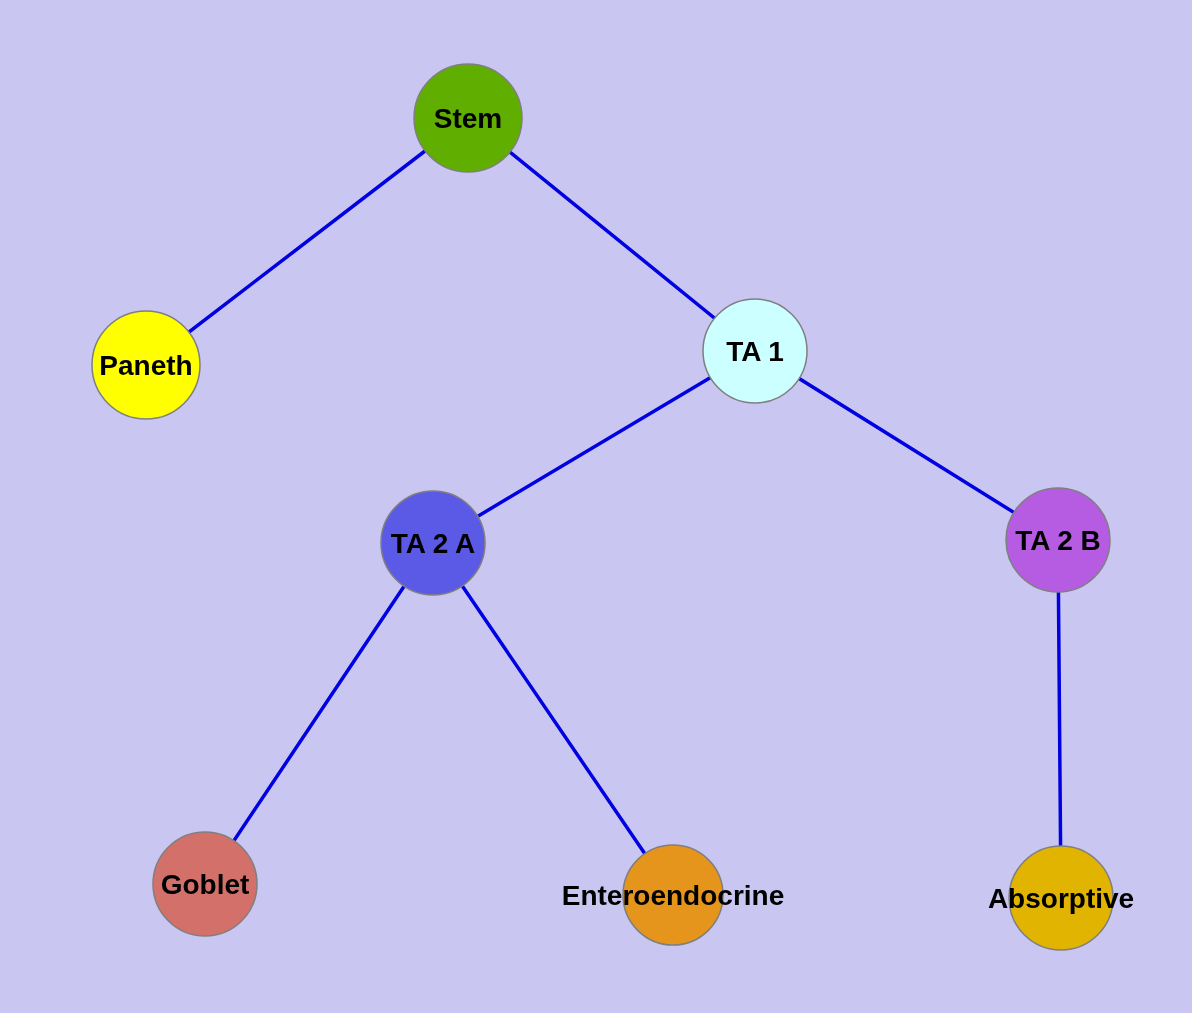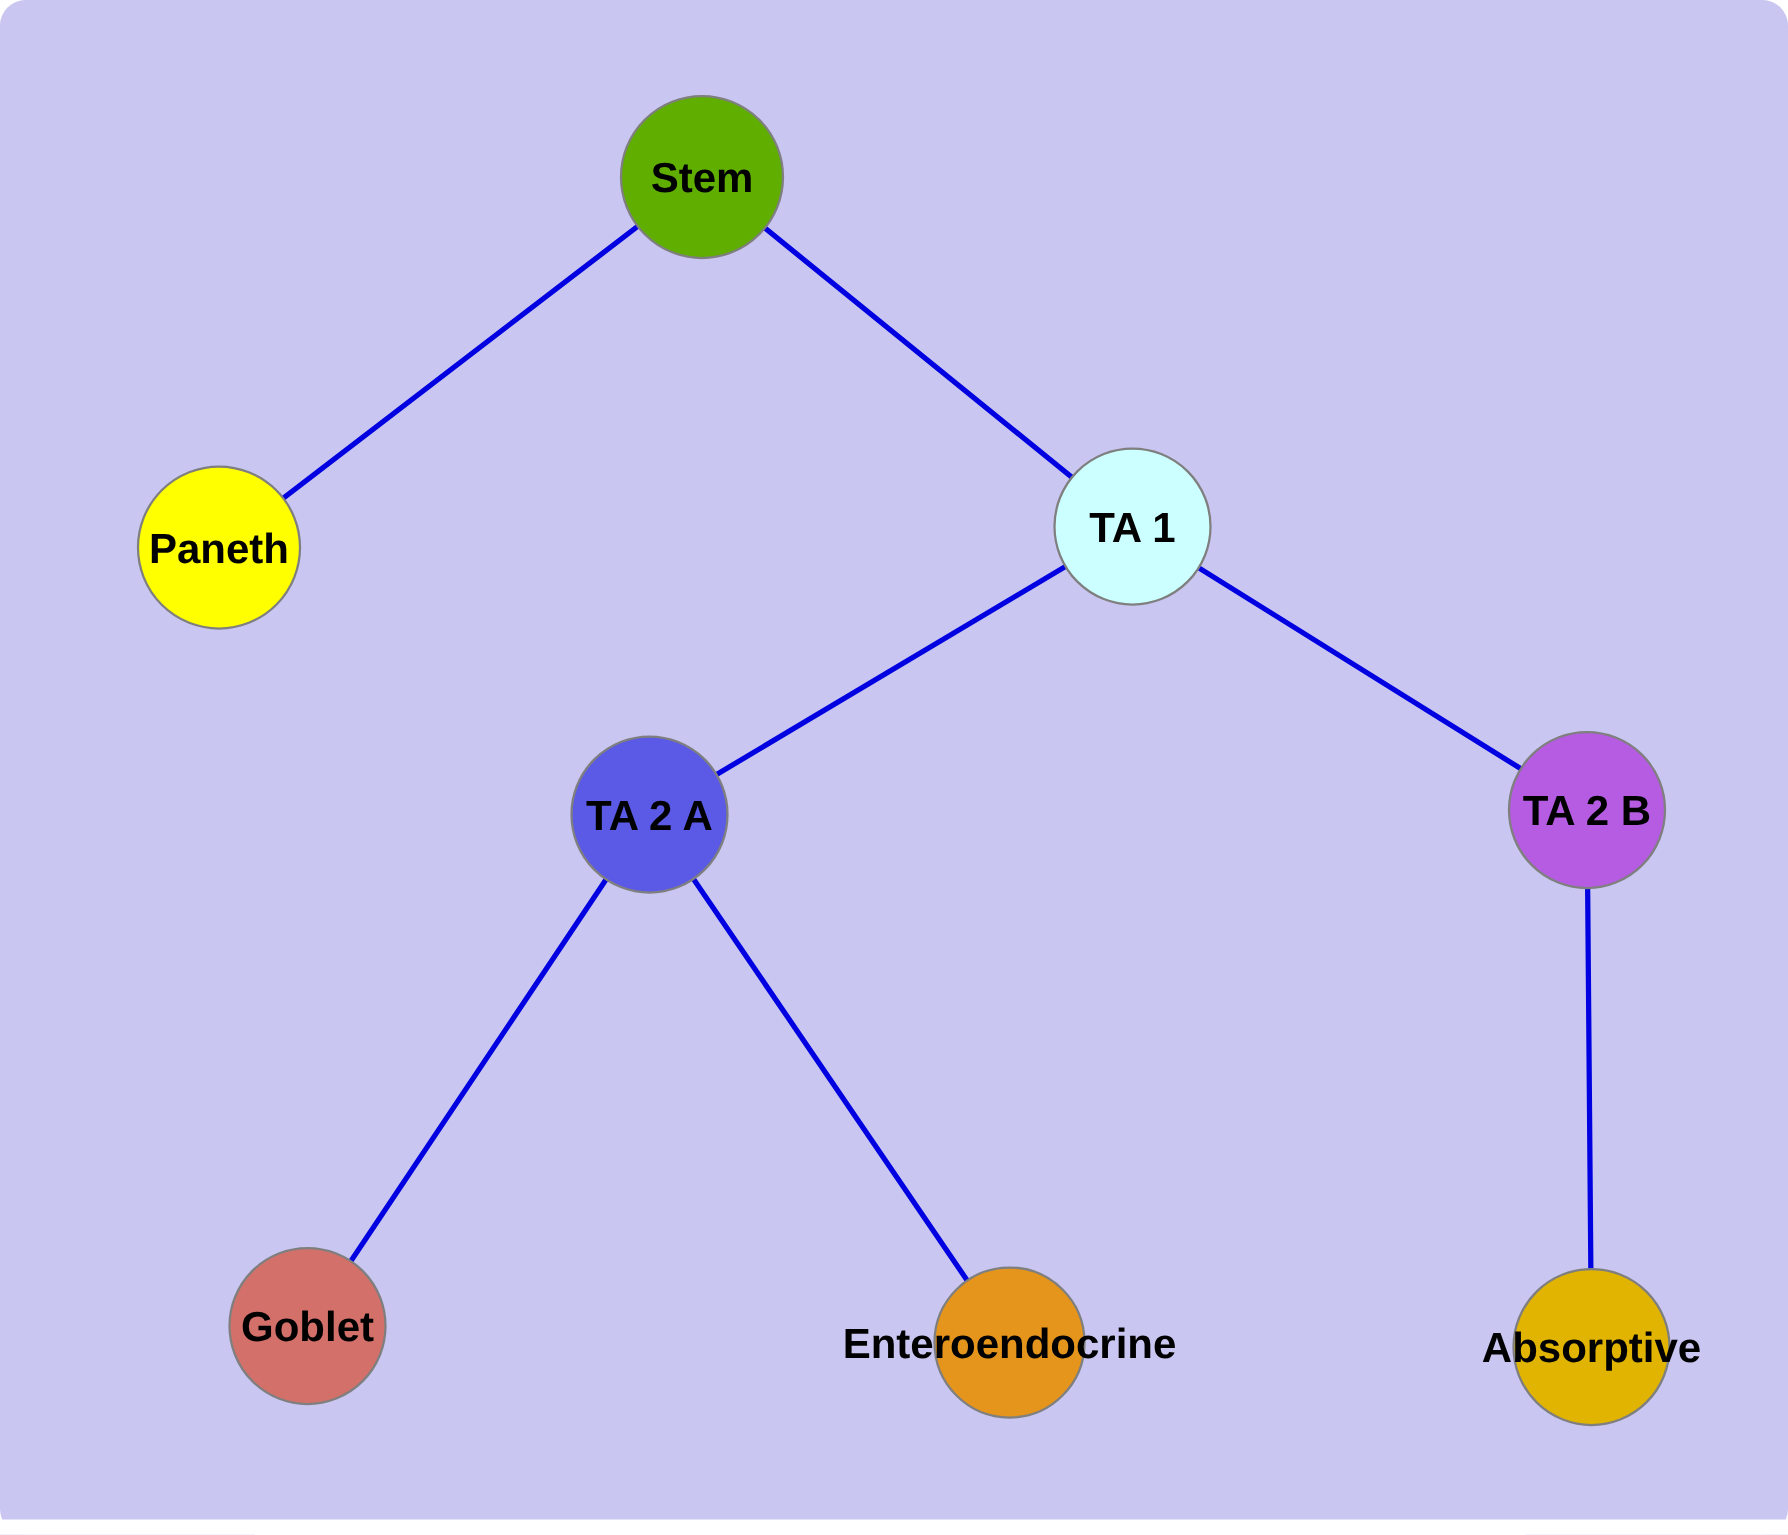--- a/index.html
+++ b/index.html
@@ -7,21 +7,20 @@
     padding: 0;
     background: #ffffff;
     font-family: "Liberation Sans", sans-serif;
   }
   .stage {
     position: relative;
     width: 1192px;
     height: 1023px;
     background: #ffffff;
     overflow: hidden;
-    border-radius: 17px;
   }
   svg.graph {
     display: block;
   }
   .node-label {
     font-family: "Liberation Sans", "DejaVu Sans", sans-serif;
     font-weight: bold;
     font-size: 28px;
     fill: #000000;
     text-anchor: middle;

